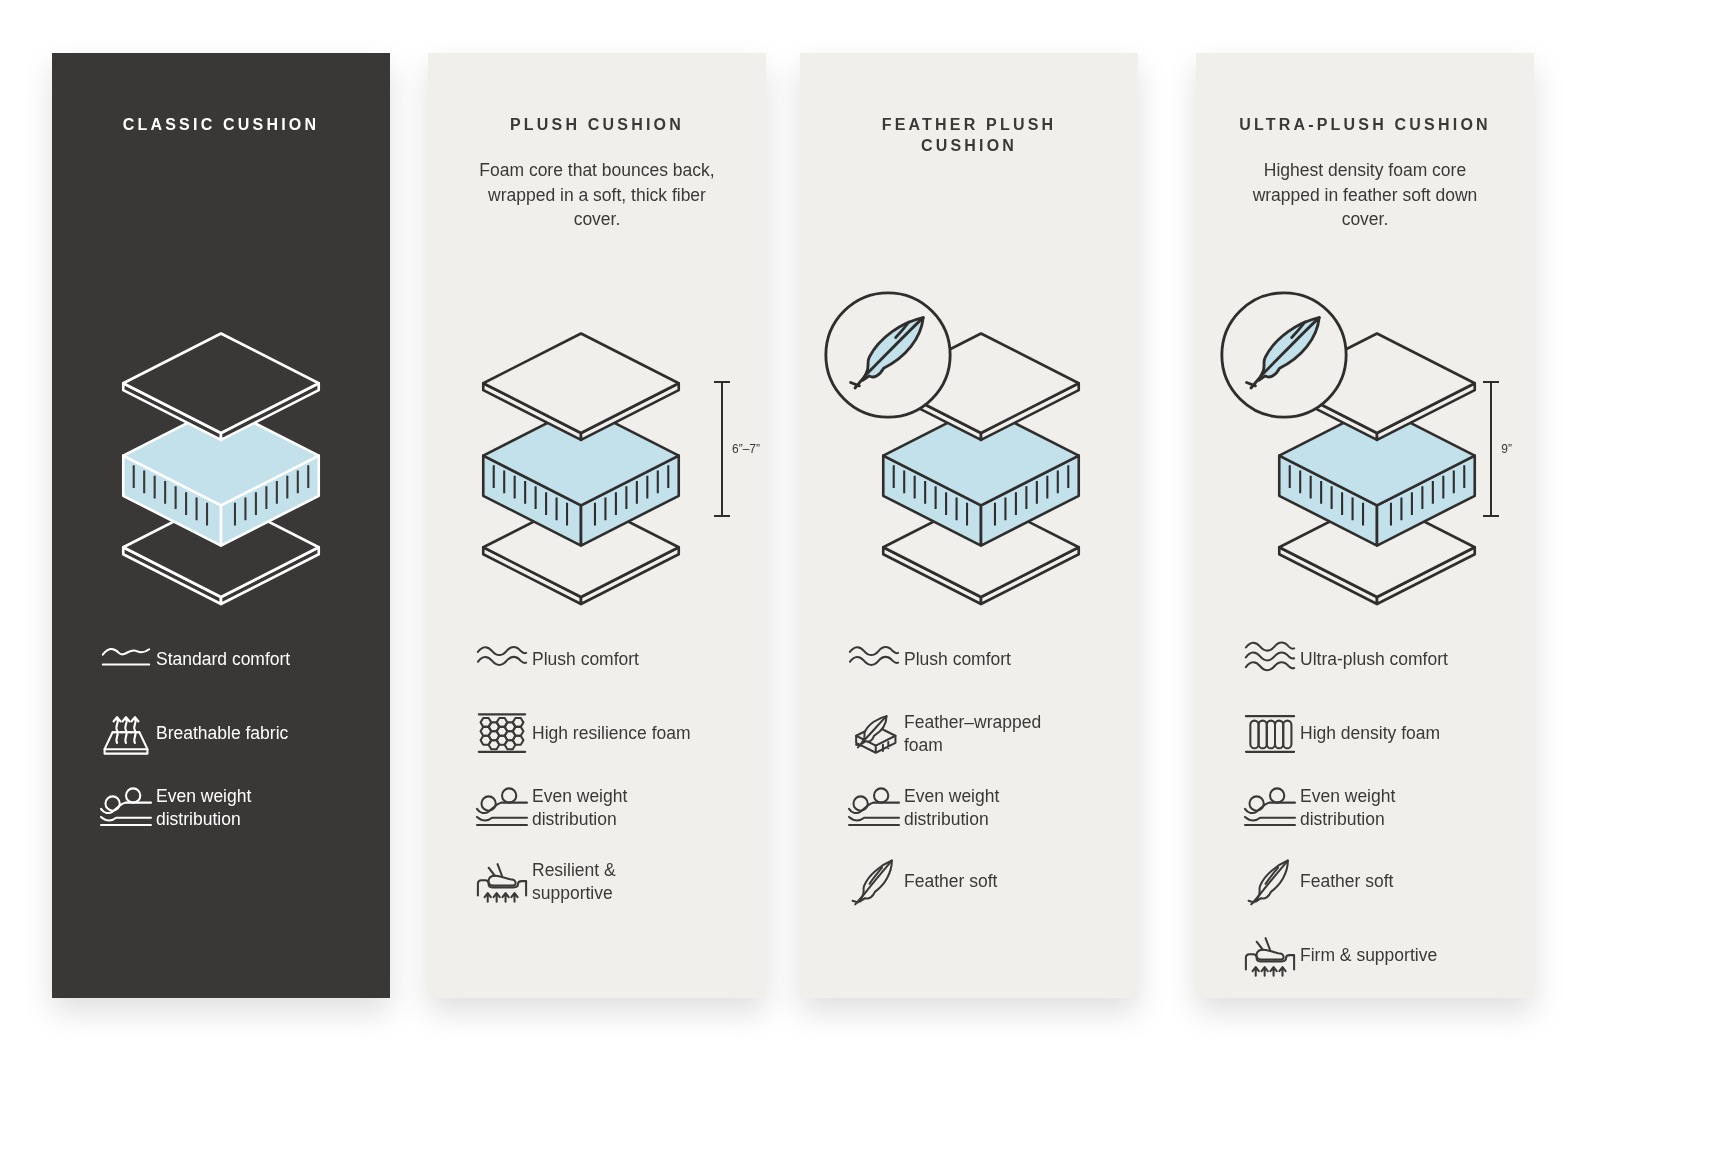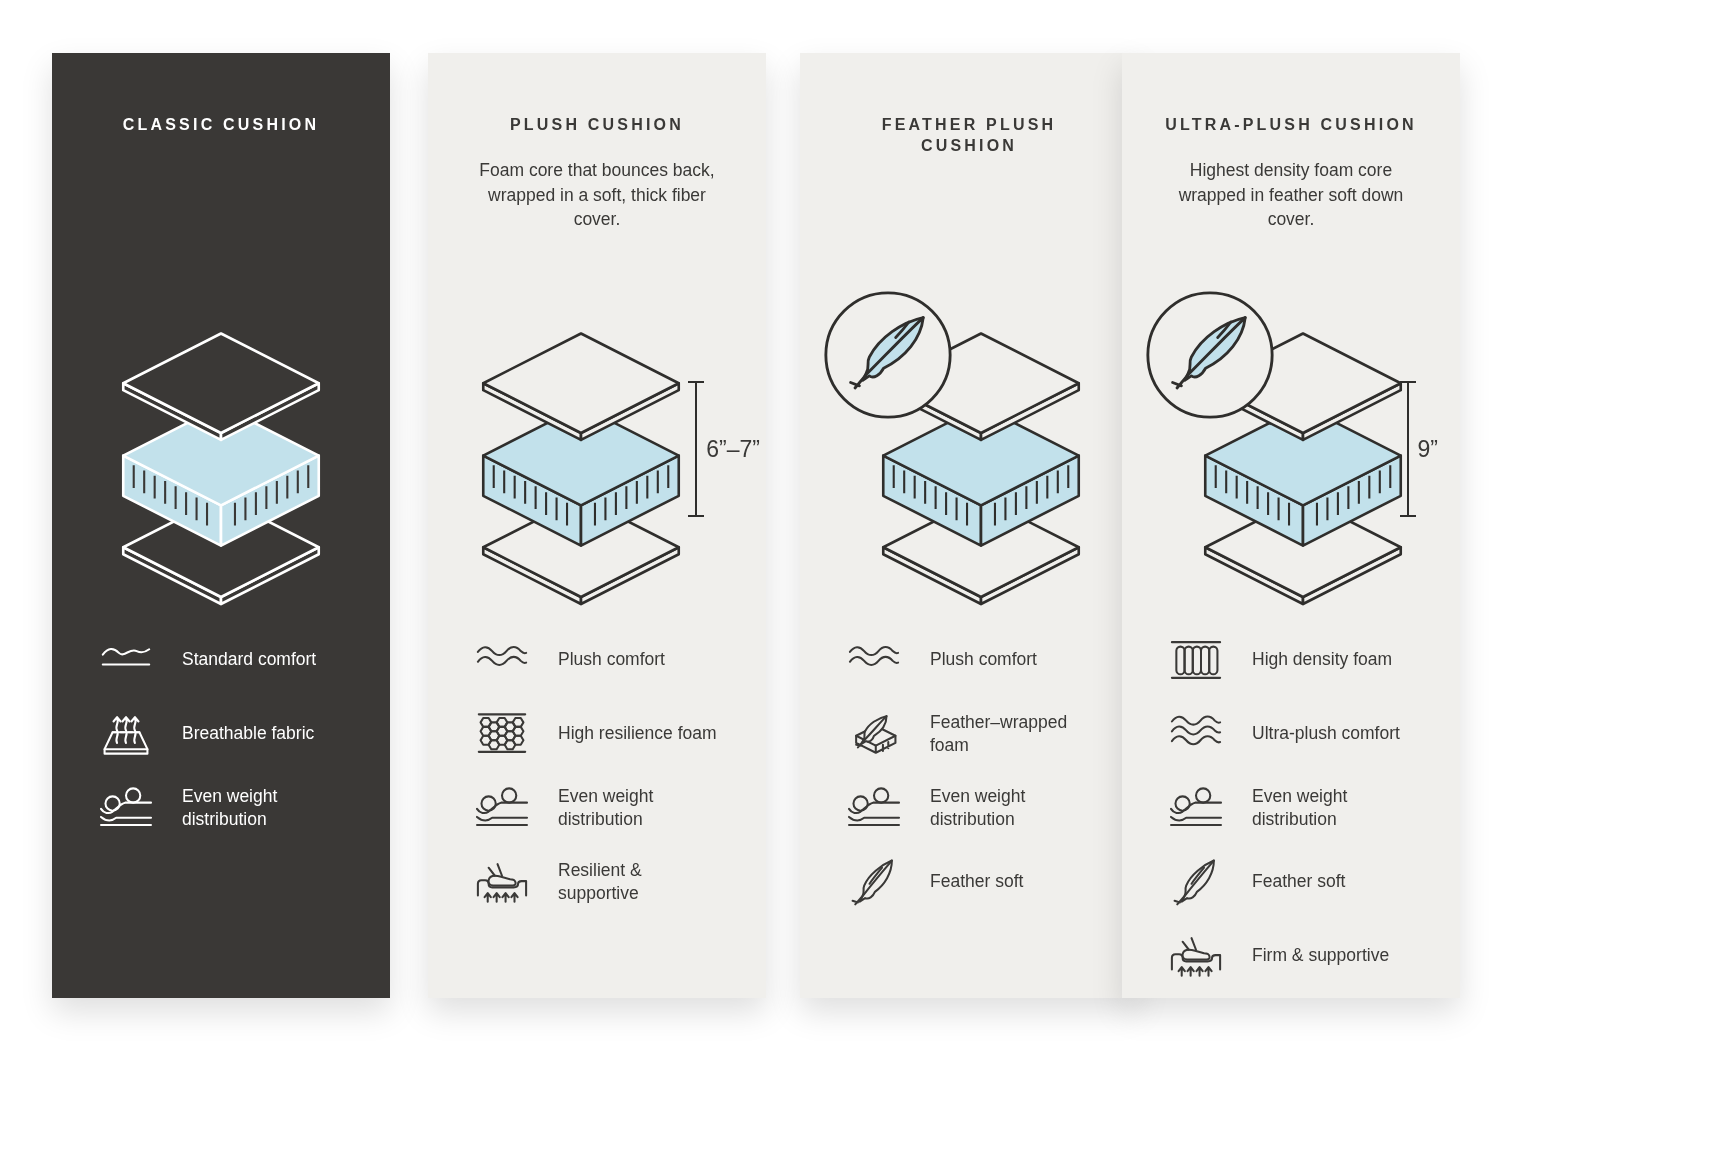--- a/index.html
+++ b/index.html
@@ -4,44 +4,44 @@
 <style>
   html,body{margin:0;padding:0;background:#ffffff;}
   body{width:1726px;height:1152px;position:relative;font-family:"Liberation Sans",sans-serif;overflow:hidden;}
   .canvas{position:absolute;inset:0;}
 
   .card{position:absolute;top:53px;width:338px;height:945px;box-sizing:border-box;
         padding-top:62px;background:var(--bg);color:var(--tx);
         box-shadow:0 14px 30px rgba(0,0,0,.13);}
   .card.dark{--bg:#3A3836;--tx:#FFFFFF;--ln:#FFFFFF;--sheet:#3A3836;--foam:#C2E1EB;--hatch:#3A3836;}
   .card.light{--bg:#F0EFEC;--tx:#3A3937;--ln:#2F2E2C;--sheet:#F0EFEC;--foam:#C2E1EB;--hatch:#2F2E2C;}
-  .c1{left:52px}.c2{left:428px}.c3{left:800px}.c4{left:1122px}
+  .c1{left:52px}.c2{left:428px}.c3{left:800px}.c4{left:1196px}
 
   .head{height:208px;}
   .card-title{font-size:16px;font-weight:bold;letter-spacing:3.2px;text-align:center;
               line-height:1.3;margin:0 auto;max-width:272px;}
   .card-desc{font-size:17.5px;line-height:1.42;text-align:center;margin:22px auto 0;}
   .w1{max-width:185px}.w2{max-width:248px}.w3{max-width:300px}.w4{max-width:262px}
 
   .art{position:relative;height:300px;}
   .cushion{position:absolute;left:50%;transform:translateX(-50%);top:0;width:262px;height:288px;}
   .art.offset-r .cushion{left:calc(50% + 12px);}
   .art.offset-l .cushion{left:calc(50% - 16px);}
   .badge{position:absolute;left:22px;top:-34px;width:132px;height:132px;z-index:2;}
 
   .dim{position:absolute;display:flex;align-items:center;gap:9px;top:58px;}
   .c2 .dim{right:6px;}
   .c4 .dim{right:22px;}
   .dim-bar{width:2px;height:136px;background:var(--ln);position:relative;}
   .dim-bar::before,.dim-bar::after{content:"";position:absolute;left:-7px;width:16px;height:2px;background:var(--ln);}
   .dim-bar::before{top:0}.dim-bar::after{bottom:0}
-  .dim-label{font-size:23px;white-space:nowrap;}
+  .dim-label{font-size:12px;white-space:nowrap;}
 
   .feats{margin:12px 0 0;padding:0 20px 0 44px;display:flex;flex-direction:column;gap:24px;list-style:none;}
-  .feat{display:flex;align-items:center;gap:26px;}
+  .feat{display:flex;align-items:center;}
   .fi{flex:0 0 60px;display:flex;align-items:center;justify-content:center;}
   .fi svg{width:58px;height:50px;stroke:currentColor;fill:none;stroke-width:2.3;
           stroke-linecap:round;stroke-linejoin:round;}
   .fl{font-size:17.5px;line-height:1.32;max-width:168px;}
 
   .defs{position:absolute;width:0;height:0;overflow:hidden;}
 </style>
 </head>
 <body>
 
@@ -320,32 +320,32 @@
         </svg>
       <div class="dim">
         <span class="dim-bar"></span>
         <span class="dim-label">9”</span>
       </div>
     </div>
     <ul class="feats">
       <li class="feat">
         <span class="fi">
             <svg viewBox="0 0 64 56">
+              <use href="#i-wave3"></use>
+            </svg>
+          </span>
+        <span class="fl">Ultra-plush comfort</span>
+      </li>
+      <li class="feat">
+        <span class="fi">
+            <svg viewBox="0 0 64 56">
               <use href="#i-density"></use>
             </svg>
           </span>
         <span class="fl">High density foam</span>
-      </li>
-      <li class="feat">
-        <span class="fi">
-            <svg viewBox="0 0 64 56">
-              <use href="#i-wave3"></use>
-            </svg>
-          </span>
-        <span class="fl">Ultra-plush comfort</span>
       </li>
       <li class="feat">
         <span class="fi">
             <svg viewBox="0 0 64 56">
               <use href="#i-weight"></use>
             </svg>
           </span>
         <span class="fl">Even weight distribution</span>
       </li>
       <li class="feat">

